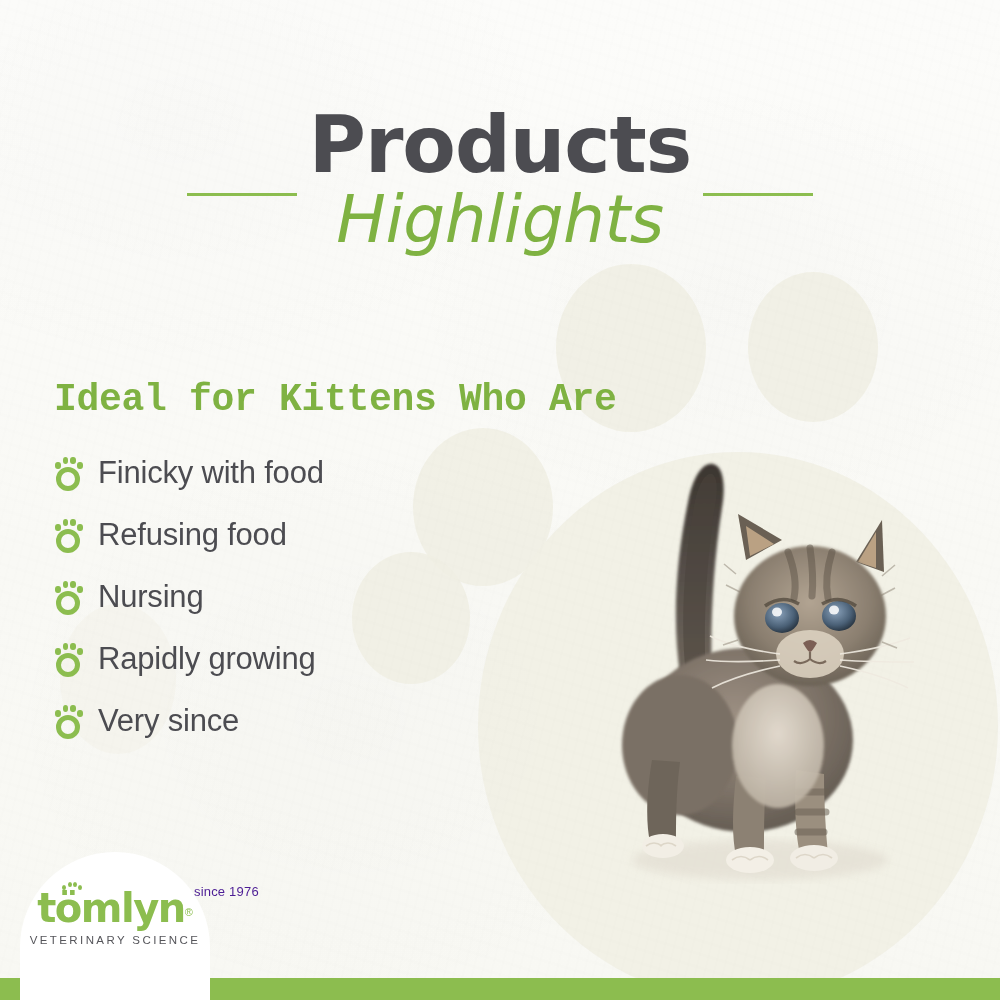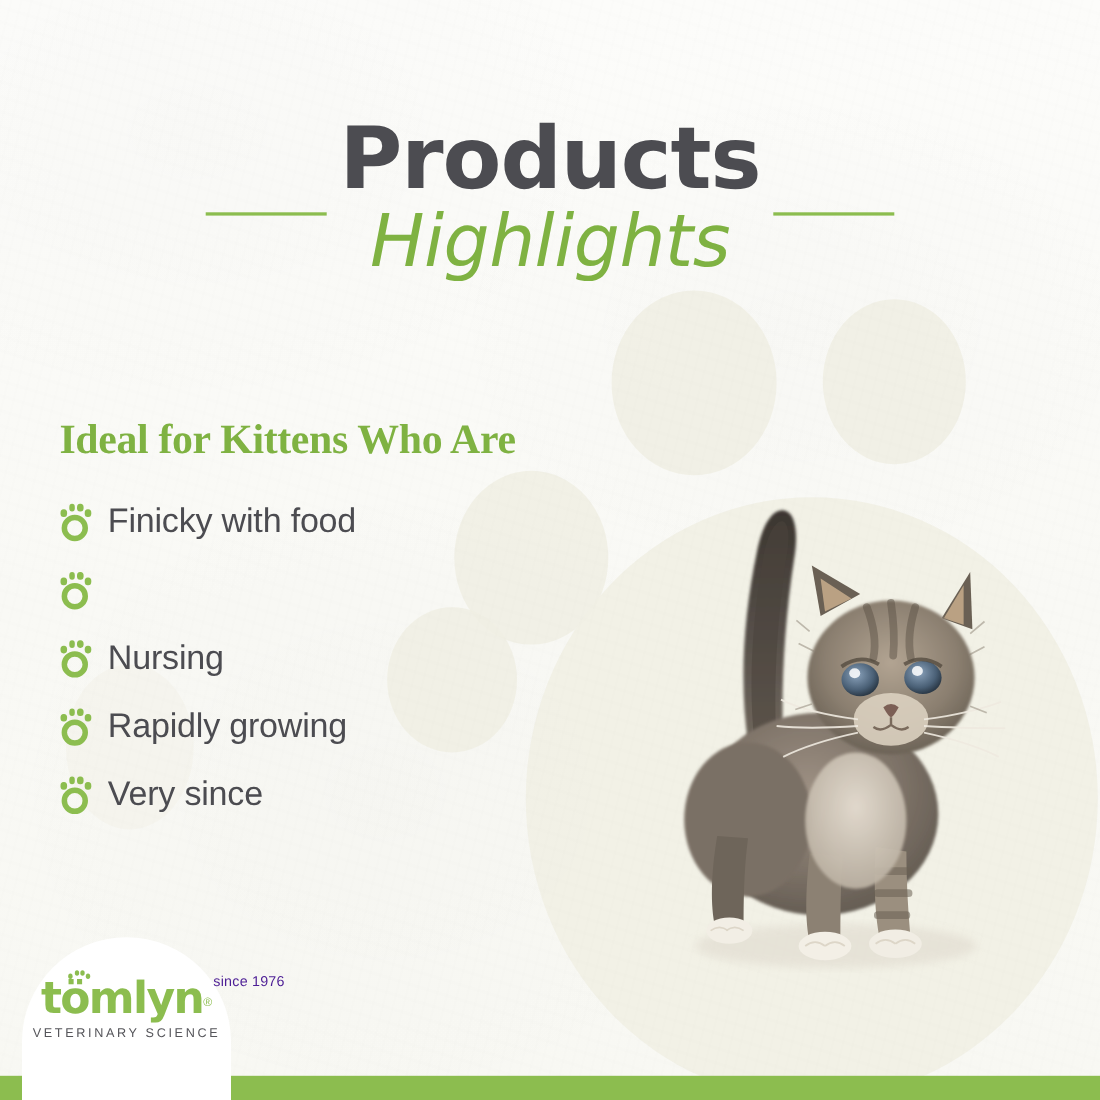--- a/index.html
+++ b/index.html
@@ -42,21 +42,21 @@
   .title-sub{
     display:block;font-size:66px;font-style:italic;color:#7fb242;
     line-height:1.05;margin-top:2px;font-family:"DejaVu Sans", sans-serif;
     letter-spacing:-.5px;
   }
 
   
   .content{position:absolute;left:54px;top:378px;}
   .subhead{
     font-size:38px;font-weight:bold;color:#7fb242;margin:0 0 34px 0;
-    letter-spacing:-.3px;font-family:Liberation Serif, serif;white-space:nowrap;
+    letter-spacing:-.3px;font-family:Liberation Mono, monospace;white-space:nowrap;
   }
   ul.points{list-style:none;margin:0;padding:0;}
   ul.points li{display:flex;align-items:center;margin-bottom:26px;}
   .paw{width:30px;height:36px;flex:0 0 30px;position:relative;margin-right:14px;}
   .paw .pad2{position:absolute;left:2px;bottom:0;width:24px;height:24px;border-radius:50%;
     border:5px solid #8cbd4f;box-sizing:border-box;}
   .paw .toe{position:absolute;width:5.5px;height:6.5px;border-radius:50%;background:#8cbd4f;}
   .paw .t1{left:1px;top:7px;}
   .paw .t2{left:8.5px;top:2px;}
   .paw .t3{left:16px;top:2px;}
@@ -131,20 +131,21 @@
         <span class="ptext">Finicky with food</span>
       </li>
       <li>
         <span class="paw">
           <span class="toe t1"></span>
             <span class="toe t2"></span>
             <span class="toe t3"></span>
             <span class="toe t4"></span>
           <span class="pad2"></span>
         </span>
+        <span class="ptext">Refusing food</span>
       </li>
       <li>
         <span class="paw">
           <span class="toe t1"></span>
             <span class="toe t2"></span>
             <span class="toe t3"></span>
             <span class="toe t4"></span>
           <span class="pad2"></span>
         </span>
         <span class="ptext">Nursing</span>

